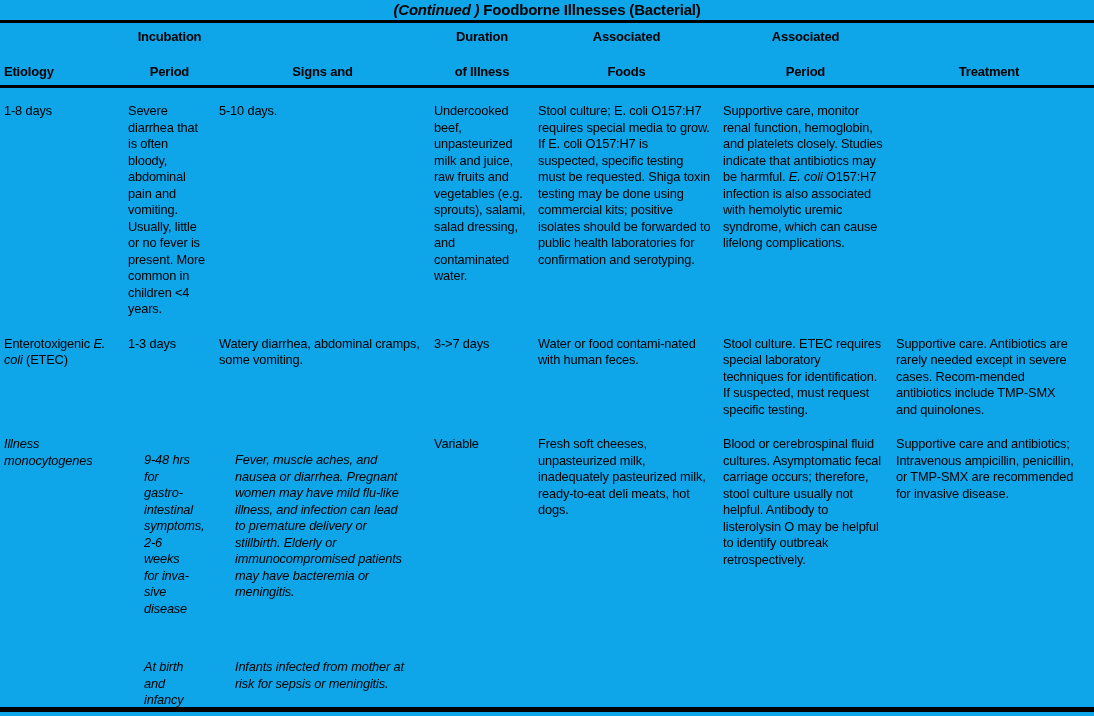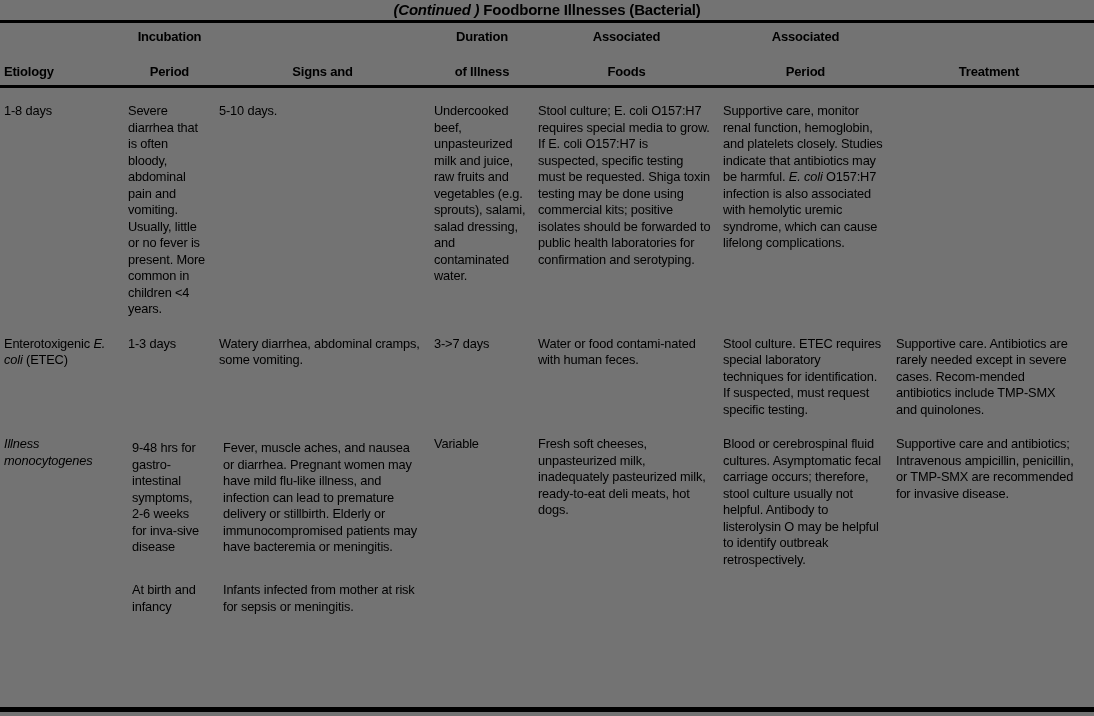--- a/index.html
+++ b/index.html
@@ -1,18 +1,18 @@
 <!DOCTYPE html>
 <html><head>
 <meta charset="utf-8">
 <style>
   html,body { margin:0; padding:0; background:#ffffff; }
   .page {
     width:1094px; height:716px; position:relative; overflow:hidden;
-    background:#737373; color:#000;
+    background:#0ea5e9; color:#000;
     font-family:"Liberation Sans", sans-serif;
     box-sizing:border-box; padding:0 4px;
   }
   .title {
     text-align:center; font-size:15px; font-weight:bold;
     padding-top:1px; letter-spacing:-0.2px;
   }
   .title .bi { font-style:italic; }
   .rule { height:3px; background:#000; margin:0 -4px; }
   .top-rule { margin-top:2px; }
@@ -29,21 +29,21 @@
   }
   .hcell.left { text-align:left; }
   .cell {
     font-size:12.8px; line-height:16.5px; letter-spacing:-0.15px;
     padding-right:12px;
   }
   .row1 { padding-top:15px; }
   .rowx { margin-top:18px; }
   .subrow { margin-top:10px; }
   .it { font-style:italic; }
-  p { margin:4px; }
+  p { margin:16px;font-style:italic; }
 </style>
 </head>
 <body>
 
 <div class="page">
 
   <div class="title"><span class="bi">(Continued ) </span><span>Foodborne Illnesses (Bacterial)</span></div>
 
   <div class="rule top-rule"></div>
 

